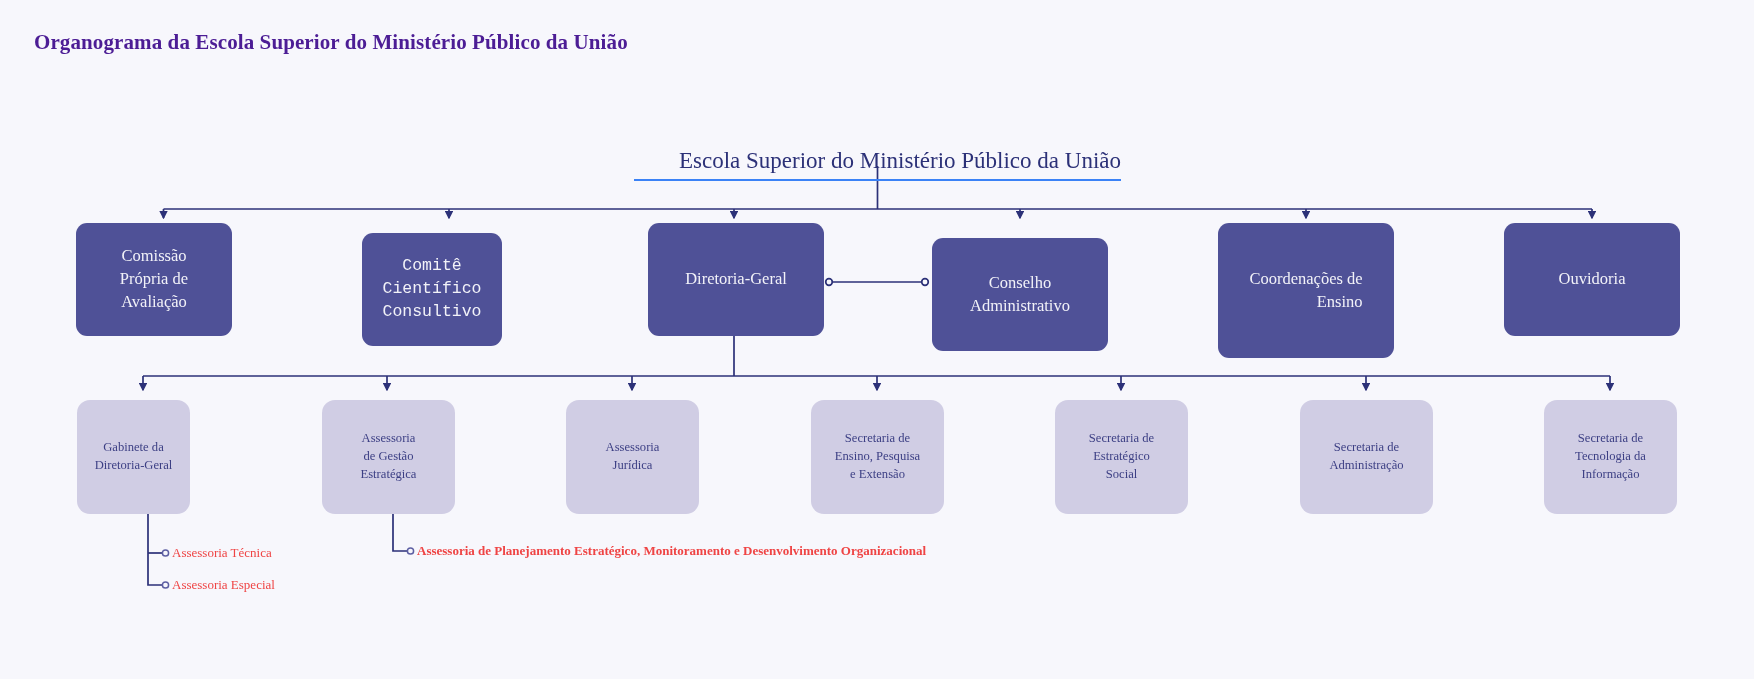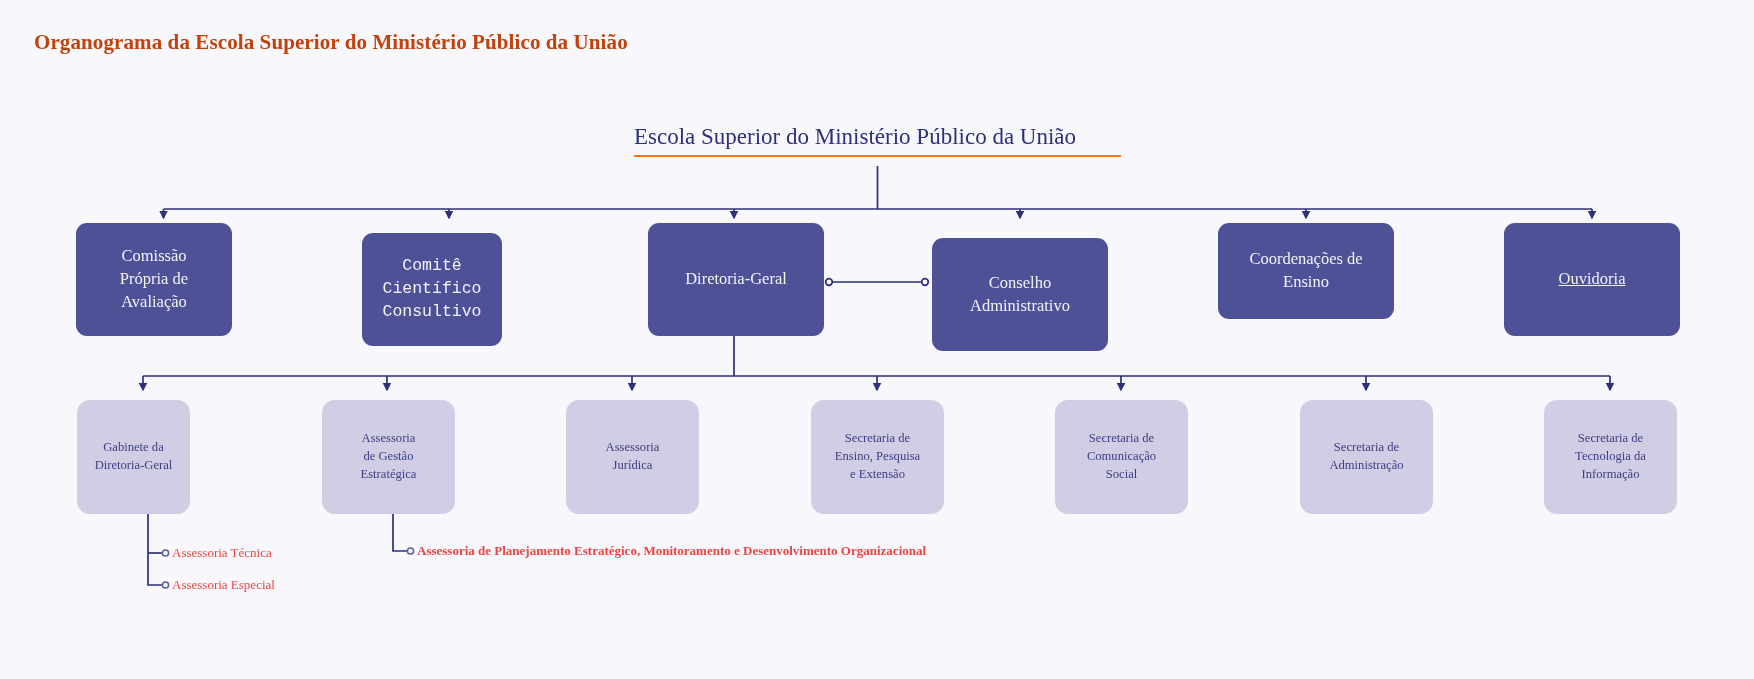--- a/index.html
+++ b/index.html
@@ -23,45 +23,45 @@
     height: 679px;
   }
 
   
   #page-title {
     position: absolute;
     left: 34px;
     top: 30px;
     font-size: 21px;
     font-weight: bold;
-    color: #c2410c;
+    color: #4c1d95;
     letter-spacing: 0.1px;
     white-space: nowrap;
   }
 
   
   #connectors {
     position: absolute;
     left: 0;
     top: 0;
     width: 1754px;
     height: 679px;
     pointer-events: none;
   }
 
   
   #root-node {
     position: absolute;
     left: 634px;
-    top: 124px;
+    top: 148px;
     width: 487px;
-    text-align: left;
+    text-align: right;
     font-size: 23px;
     color: #2c3178;
-    border-bottom: 2px solid #f97316;
+    border-bottom: 2px solid #3b82f6;
     padding-bottom: 5px;
     white-space: nowrap;
   }
 
   
   .node-l2 {
     position: absolute;
     background: #4f5197;
     border-radius: 11px;
     color: #f2f2f8;
@@ -180,28 +180,28 @@
     </div>
   </div>
 
   <div class="node-l2" style="left:932px; top:238px; width:176px; height:113px;">
     <div>
       <div>Conselho</div>
       <div>Administrativo</div>
     </div>
   </div>
 
-  <div class="node-l2" style="left:1218px; top:223px; width:176px; height:96px;">
+  <div class="node-l2" style="left:1218px; top:223px; width:176px; height:135px;text-align:right;">
     <div>
       <div>Coordenações de</div>
       <div>Ensino</div>
     </div>
   </div>
 
-  <div class="node-l2" style="left:1504px; top:223px; width:176px; height:113px;text-decoration:underline;">
+  <div class="node-l2" style="left:1504px; top:223px; width:176px; height:113px;">
     <div>
       <div>Ouvidoria</div>
     </div>
   </div>
 
   <div class="node-l3" style="left:77px;  top:400px; width:113px; height:114px;">
     <div>
       <div>Gabinete da</div>
       <div>Diretoria-Geral</div>
     </div>
@@ -226,21 +226,21 @@
     <div>
       <div>Secretaria de</div>
       <div>Ensino, Pesquisa</div>
       <div>e Extensão</div>
     </div>
   </div>
 
   <div class="node-l3" style="left:1055px; top:400px; width:133px; height:114px;">
     <div>
       <div>Secretaria de</div>
-      <div>Comunicação</div>
+      <div>Estratégico</div>
       <div>Social</div>
     </div>
   </div>
 
   <div class="node-l3" style="left:1300px; top:400px; width:133px; height:114px;">
     <div>
       <div>Secretaria de</div>
       <div>Administração</div>
     </div>
   </div>

